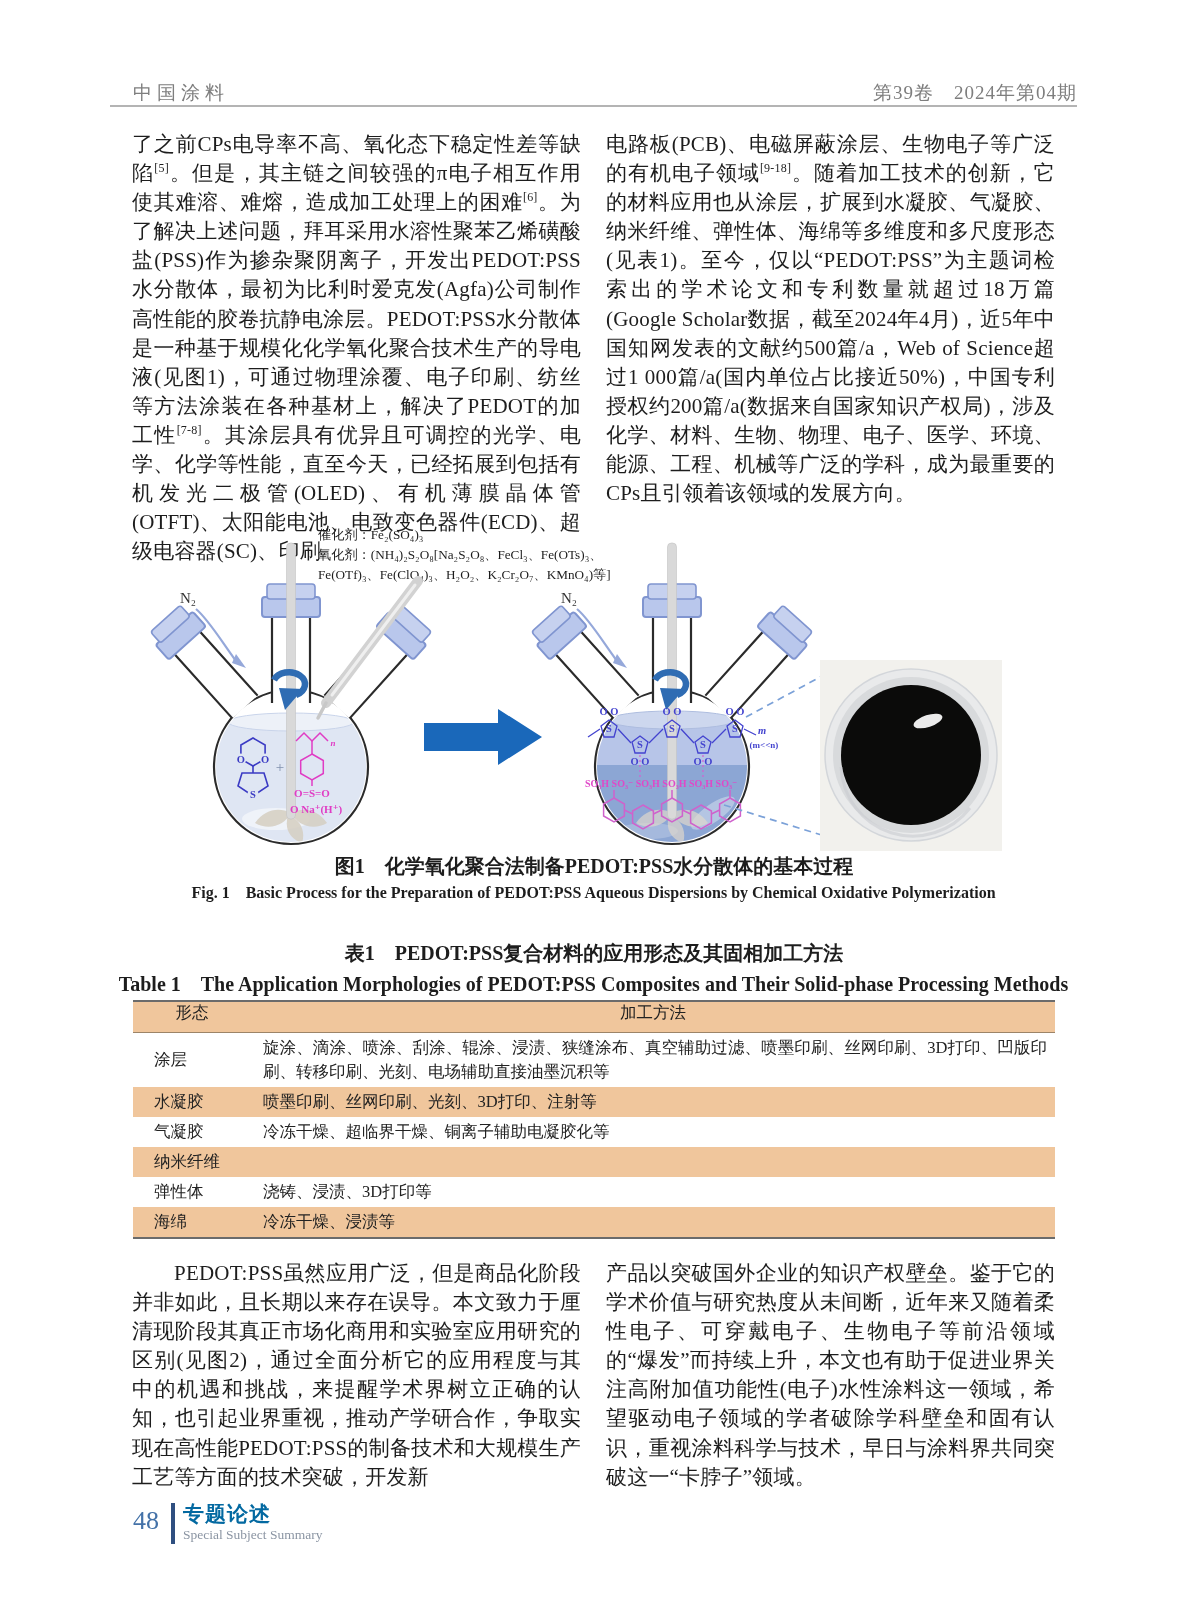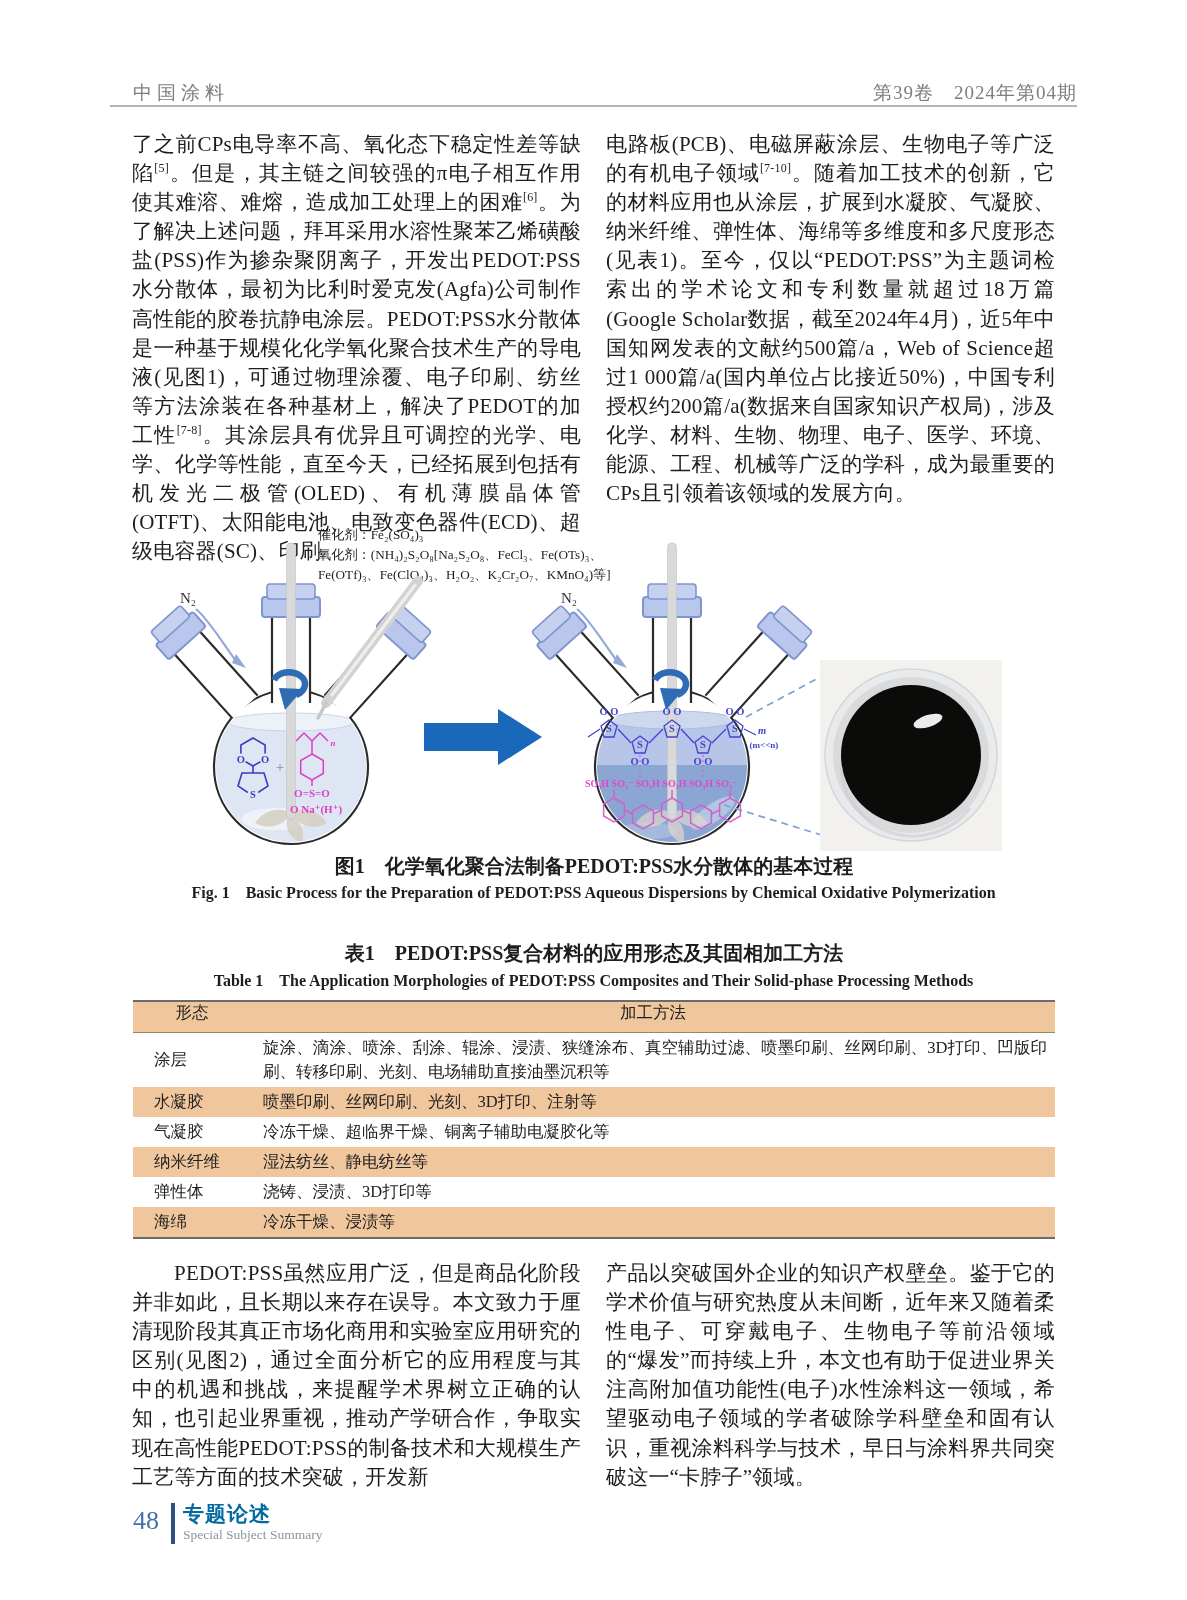--- a/index.html
+++ b/index.html
@@ -24,21 +24,21 @@
   .figwrap{position:absolute;left:128px;top:515px;width:934px;height:338px;}
   .cap-zh{position:absolute;left:133px;top:853px;width:922px;text-align:center;
           font-size:20px;font-weight:bold;}
   .cap-en{position:absolute;left:105px;top:883px;width:977px;text-align:center;
           font-size:16px;font-weight:bold;}
 
   
   .tbl-title-zh{position:absolute;left:133px;top:940px;width:922px;text-align:center;
           font-size:20px;font-weight:bold;}
   .tbl-title-en{position:absolute;left:105px;top:971px;width:977px;text-align:center;
-          font-size:16px;font-weight:bold;}
+          font-size:20px;font-weight:bold;}
   .tbl{position:absolute;left:133px;top:1000px;width:922px;border-top:2px solid #6b6b6b;
        border-bottom:2px solid #6b6b6b;font-size:16.5px;color:#222;}
   .t-head{display:flex;align-items:flex-start;height:30px;background:#F0C69C;border-bottom:1px solid #9c8468;}
   .t-c1{width:118px;flex:none;box-sizing:border-box;}
   .t-head .t-c1{text-align:center;padding-left:0;}
   .t-head .t-c2{flex:1;text-align:center;}
   .t-row{display:flex;align-items:center;min-height:30px;}
   .t-row .t-c1{padding-left:21px;}
   .t-row .t-c2{flex:1;padding:3px 8px 3px 12px;line-height:24px;text-align:justify;}
   .band{background:#F0C69C;}
@@ -55,21 +55,21 @@
 </head>
 <body>
 
 <div class="page">
 
   <div class="hdr-journal">中国涂料</div>
   <div class="hdr-issue">第39卷　2024年第04期</div>
   <div class="hdr-rule"></div>
 
   <div class="col" id="colTL">了之前CPs电导率不高、氧化态下稳定性差等缺陷<sup>[5]</sup>。但是，其主链之间较强的π电子相互作用使其难溶、难熔，造成加工处理上的困难<sup>[6]</sup>。为了解决上述问题，拜耳采用水溶性聚苯乙烯磺酸盐(PSS)作为掺杂聚阴离子，开发出PEDOT:PSS水分散体，最初为比利时爱克发(Agfa)公司制作高性能的胶卷抗静电涂层。PEDOT:PSS水分散体是一种基于规模化化学氧化聚合技术生产的导电液(见图1)，可通过物理涂覆、电子印刷、纺丝等方法涂装在各种基材上，解决了PEDOT的加工性<sup>[7-8]</sup>。其涂层具有优异且可调控的光学、电学、化学等性能，直至今天，已经拓展到包括有机发光二极管(OLED)、有机薄膜晶体管(OTFT)、太阳能电池、电致变色器件(ECD)、超级电容器(SC)、印刷</div>
-  <div class="col" id="colTR">电路板(PCB)、电磁屏蔽涂层、生物电子等广泛的有机电子领域<sup>[7-10]</sup>。随着加工技术的创新，它的材料应用也从涂层，扩展到水凝胶、气凝胶、纳米纤维、弹性体、海绵等多维度和多尺度形态(见表1)。至今，仅以“PEDOT:PSS”为主题词检索出的学术论文和专利数量就超过18万篇(Google Scholar数据，截至2024年4月)，近5年中国知网发表的文献约500篇/a，Web of Science超过1 000篇/a(国内单位占比接近50%)，中国专利授权约200篇/a(数据来自国家知识产权局)，涉及化学、材料、生物、物理、电子、医学、环境、能源、工程、机械等广泛的学科，成为最重要的CPs且引领着该领域的发展方向。</div>
+  <div class="col" id="colTR">电路板(PCB)、电磁屏蔽涂层、生物电子等广泛的有机电子领域<sup>[9-18]</sup>。随着加工技术的创新，它的材料应用也从涂层，扩展到水凝胶、气凝胶、纳米纤维、弹性体、海绵等多维度和多尺度形态(见表1)。至今，仅以“PEDOT:PSS”为主题词检索出的学术论文和专利数量就超过18万篇(Google Scholar数据，截至2024年4月)，近5年中国知网发表的文献约500篇/a，Web of Science超过1 000篇/a(国内单位占比接近50%)，中国专利授权约200篇/a(数据来自国家知识产权局)，涉及化学、材料、生物、物理、电子、医学、环境、能源、工程、机械等广泛的学科，成为最重要的CPs且引领着该领域的发展方向。</div>
 
   <div class="figwrap">
   <svg width="934" height="338" viewBox="0 0 934 338">
 
     <defs>
       <clipPath id="clipL">
             <circle cx="163" cy="252" r="75"></circle>
           </clipPath>
       <clipPath id="clipR">
             <circle cx="544" cy="252" r="75"></circle>
@@ -280,21 +280,20 @@
     <div class="t-row band">
       <div class="t-c1">水凝胶</div>
       <div class="t-c2">喷墨印刷、丝网印刷、光刻、3D打印、注射等</div>
     </div>
     <div class="t-row">
       <div class="t-c1">气凝胶</div>
       <div class="t-c2">冷冻干燥、超临界干燥、铜离子辅助电凝胶化等</div>
     </div>
     <div class="t-row band">
       <div class="t-c1">纳米纤维</div>
-      <div class="t-c2">湿法纺丝、静电纺丝等</div>
     </div>
     <div class="t-row">
       <div class="t-c1">弹性体</div>
       <div class="t-c2">浇铸、浸渍、3D打印等</div>
     </div>
     <div class="t-row band">
       <div class="t-c1">海绵</div>
       <div class="t-c2">冷冻干燥、浸渍等</div>
     </div>
   </div>

